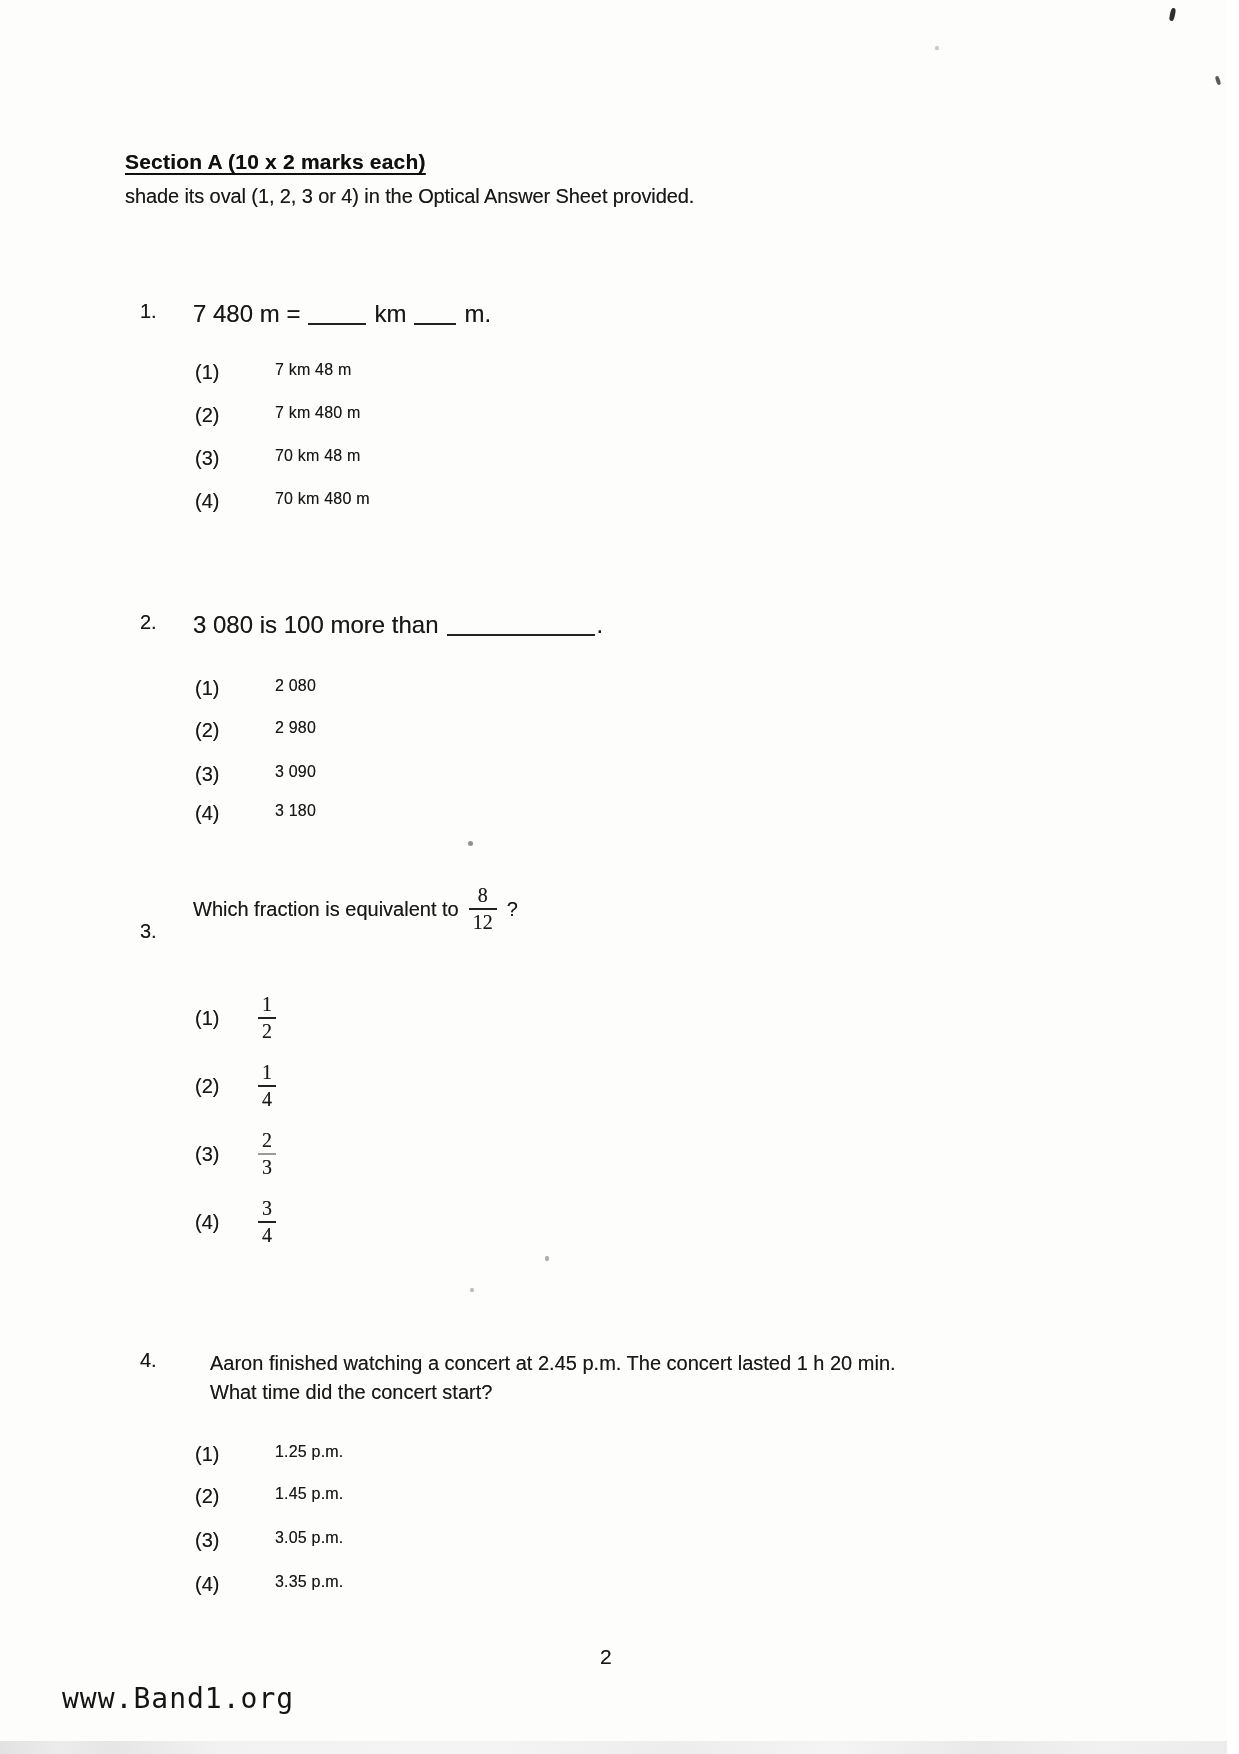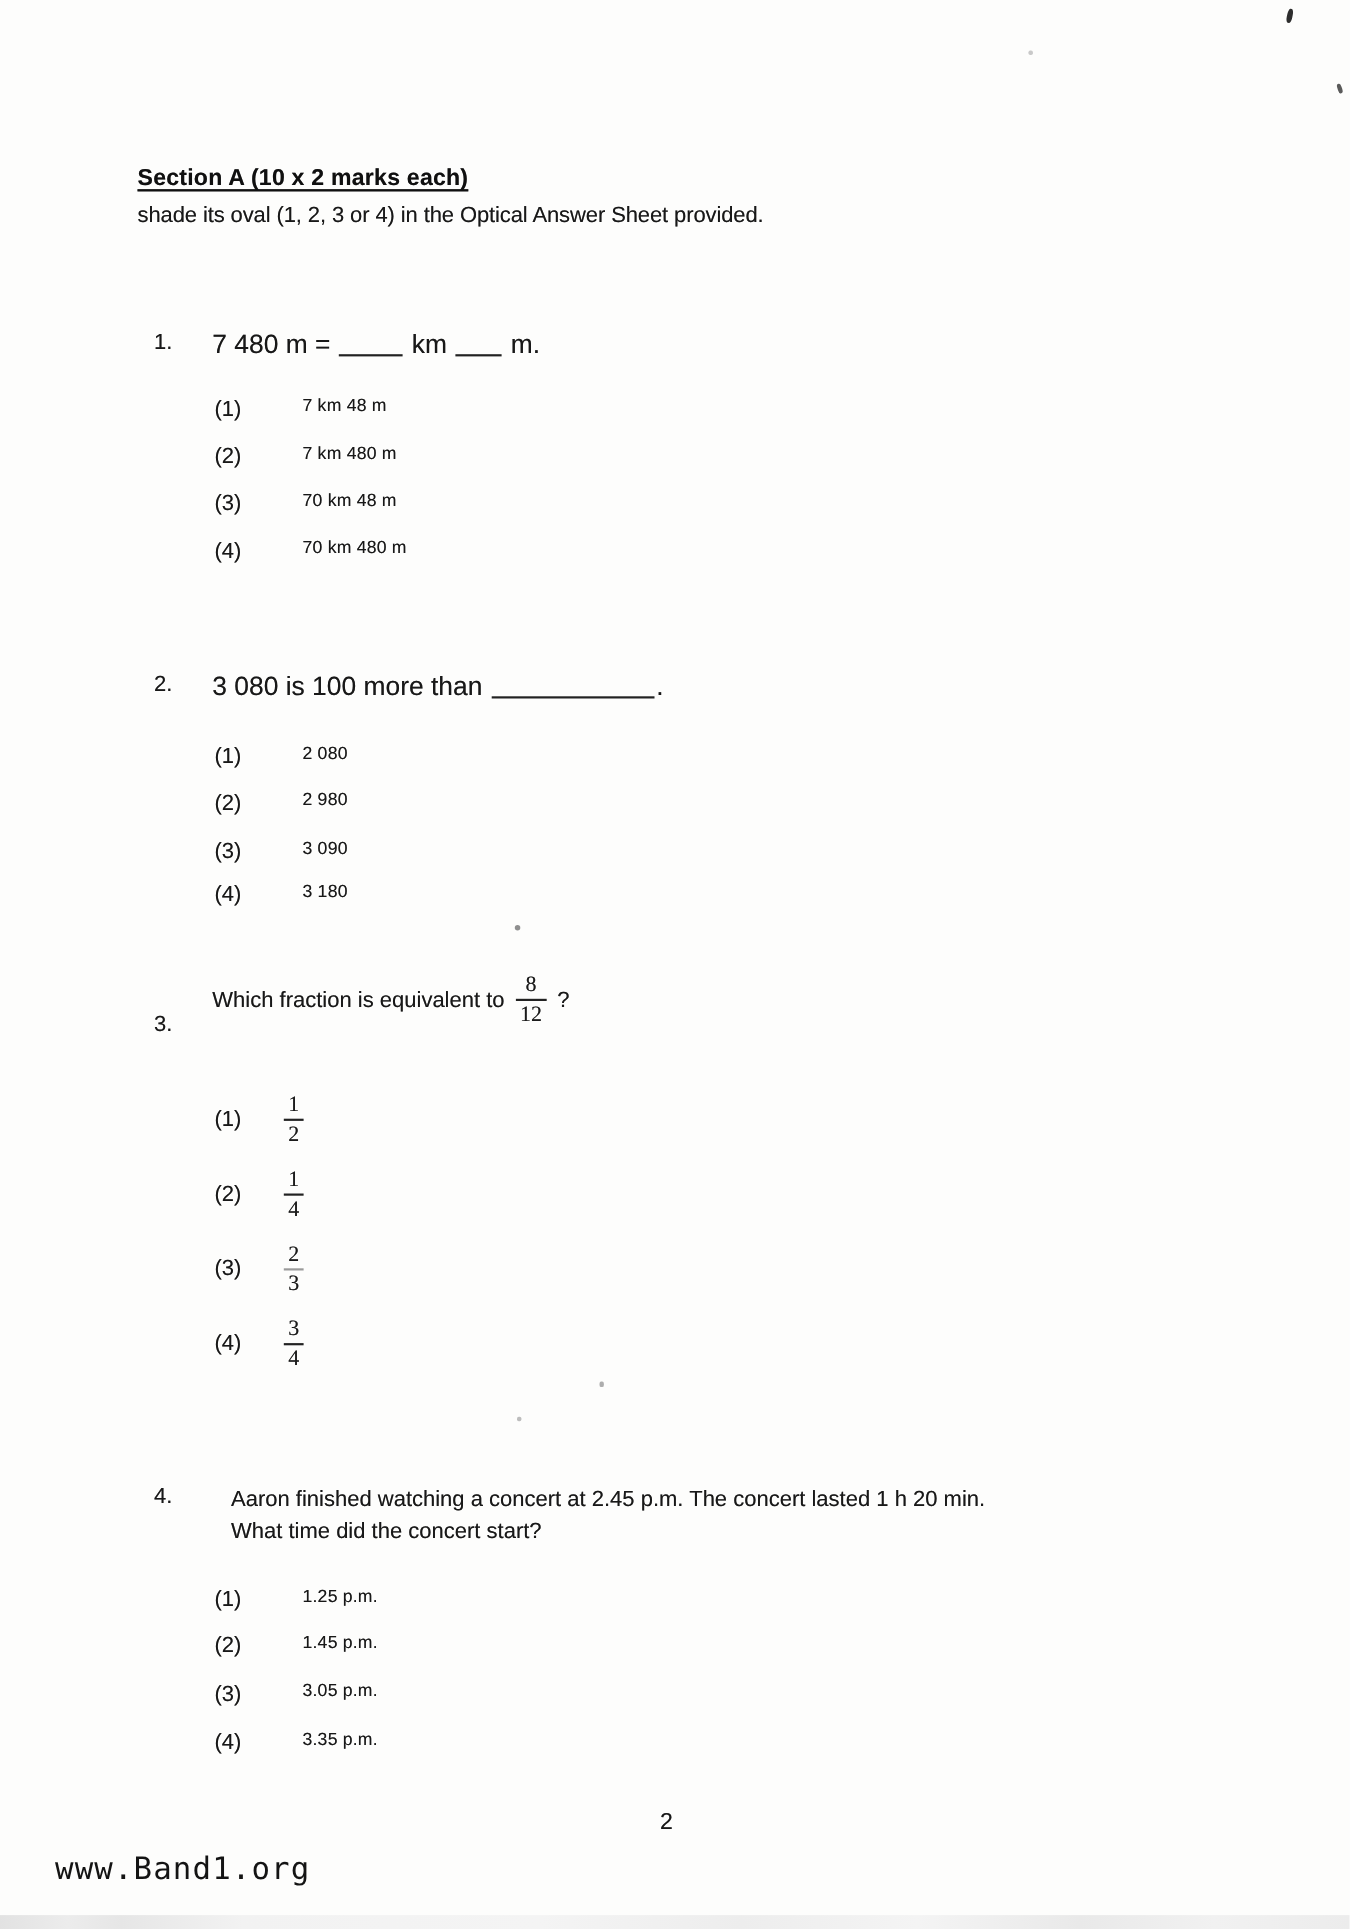--- a/index.html
+++ b/index.html
@@ -29,21 +29,21 @@
   }
   .frac .fnum,.frac .fden{padding:0 4px;}
   .frac .fbar{align-self:stretch;border-top:2px solid #222;margin:2px 0;}
   .q3stem{position:absolute;left:193px;top:876px;height:66px;display:flex;align-items:center;gap:10px;font-size:20px;}
   .opt3{position:absolute;left:0;width:100%;height:58px;}
   .opt3 .opt-marker{top:50%;transform:translateY(-50%);}
   .opt3 .frac{position:absolute;left:258px;top:50%;transform:translateY(-50%);}
   .q4stem{position:absolute;left:210px;top:1349px;font-size:20px;line-height:29px;white-space:nowrap;}
   .pagenum{position:absolute;left:600px;top:1645px;font-size:21px;}
   .footer{
-    position:absolute;left:50px;top:1682px;
+    position:absolute;left:62px;top:1682px;
     font-family:"DejaVu Sans Mono","Liberation Mono",monospace;
     font-size:28px;color:#141414;letter-spacing:1px;text-shadow:none;
   }
   .bottom-band{
     position:absolute;left:0;bottom:0;width:100%;height:13px;
     background:linear-gradient(90deg,#e2e2e2 0%,#ececec 5%,#e6e6e6 9%,#f2f2f2 18%,
       #f4f4f4 40%,#ededed 55%,#f4f4f4 68%,#e9e9e9 80%,#f1f1f1 90%,#ececec 100%);
   }
   .speck{position:absolute;border-radius:40%;}
   .s1{left:1170px;top:8px;width:5px;height:13px;background:#2e2e2e;transform:rotate(12deg);}

